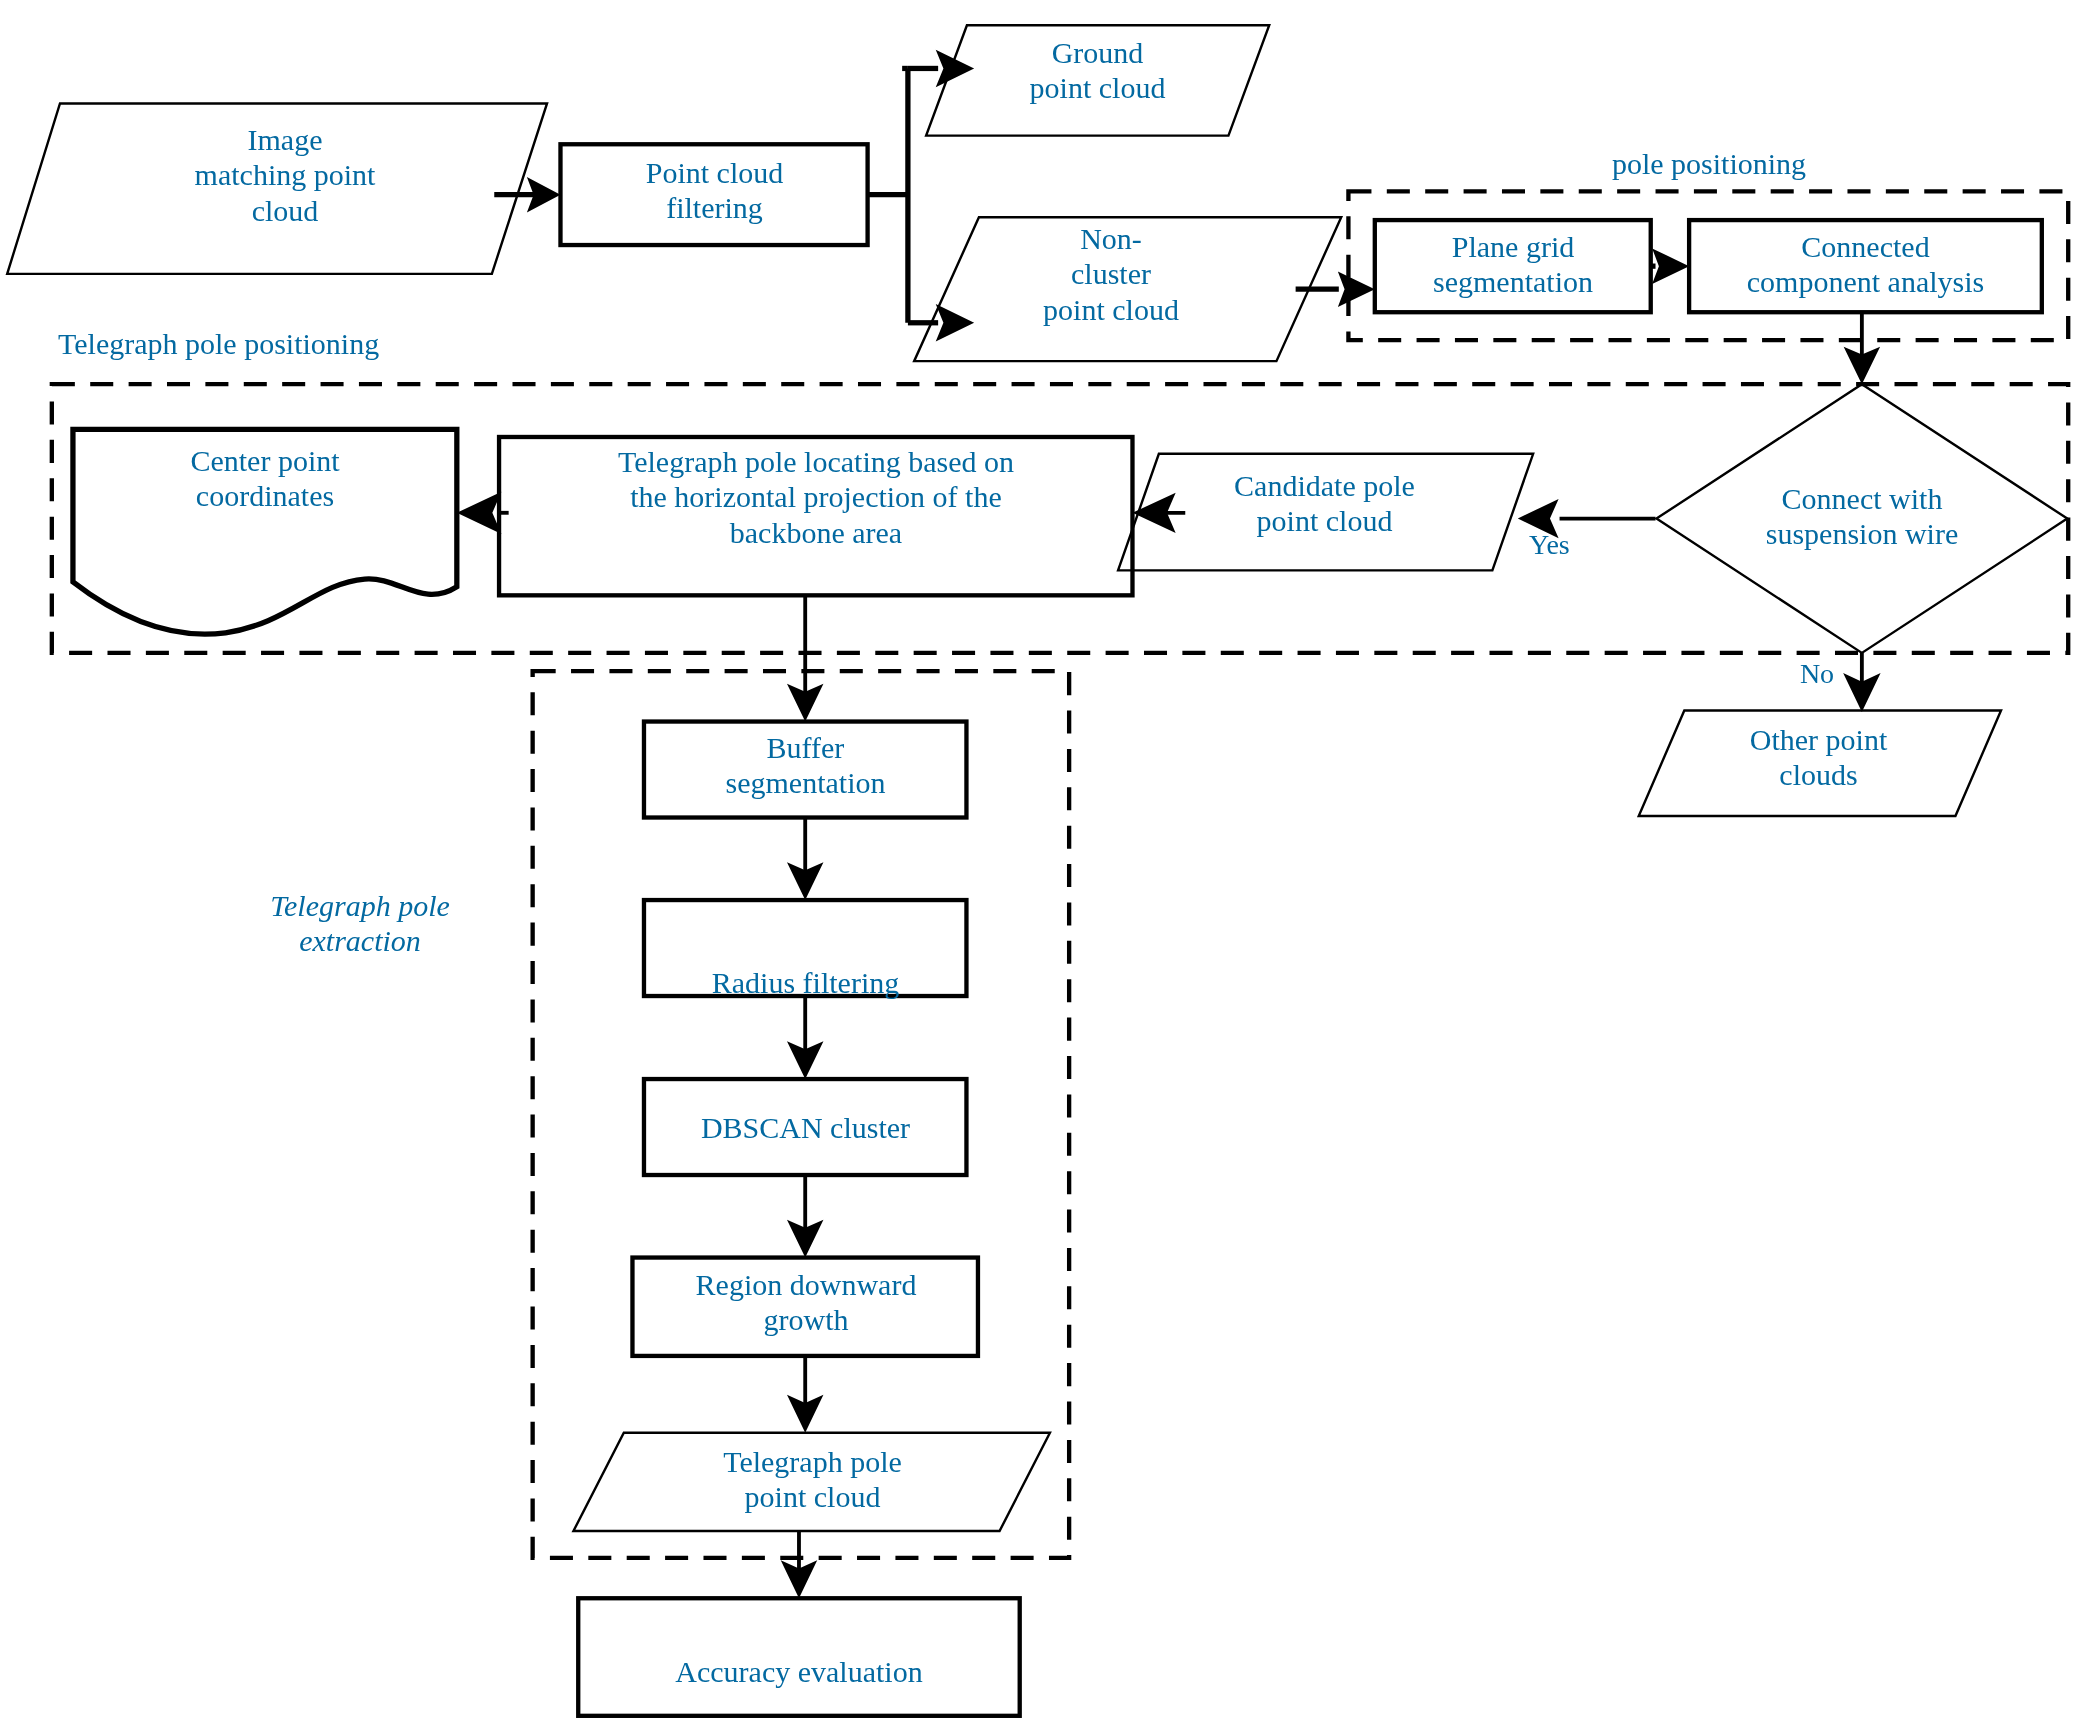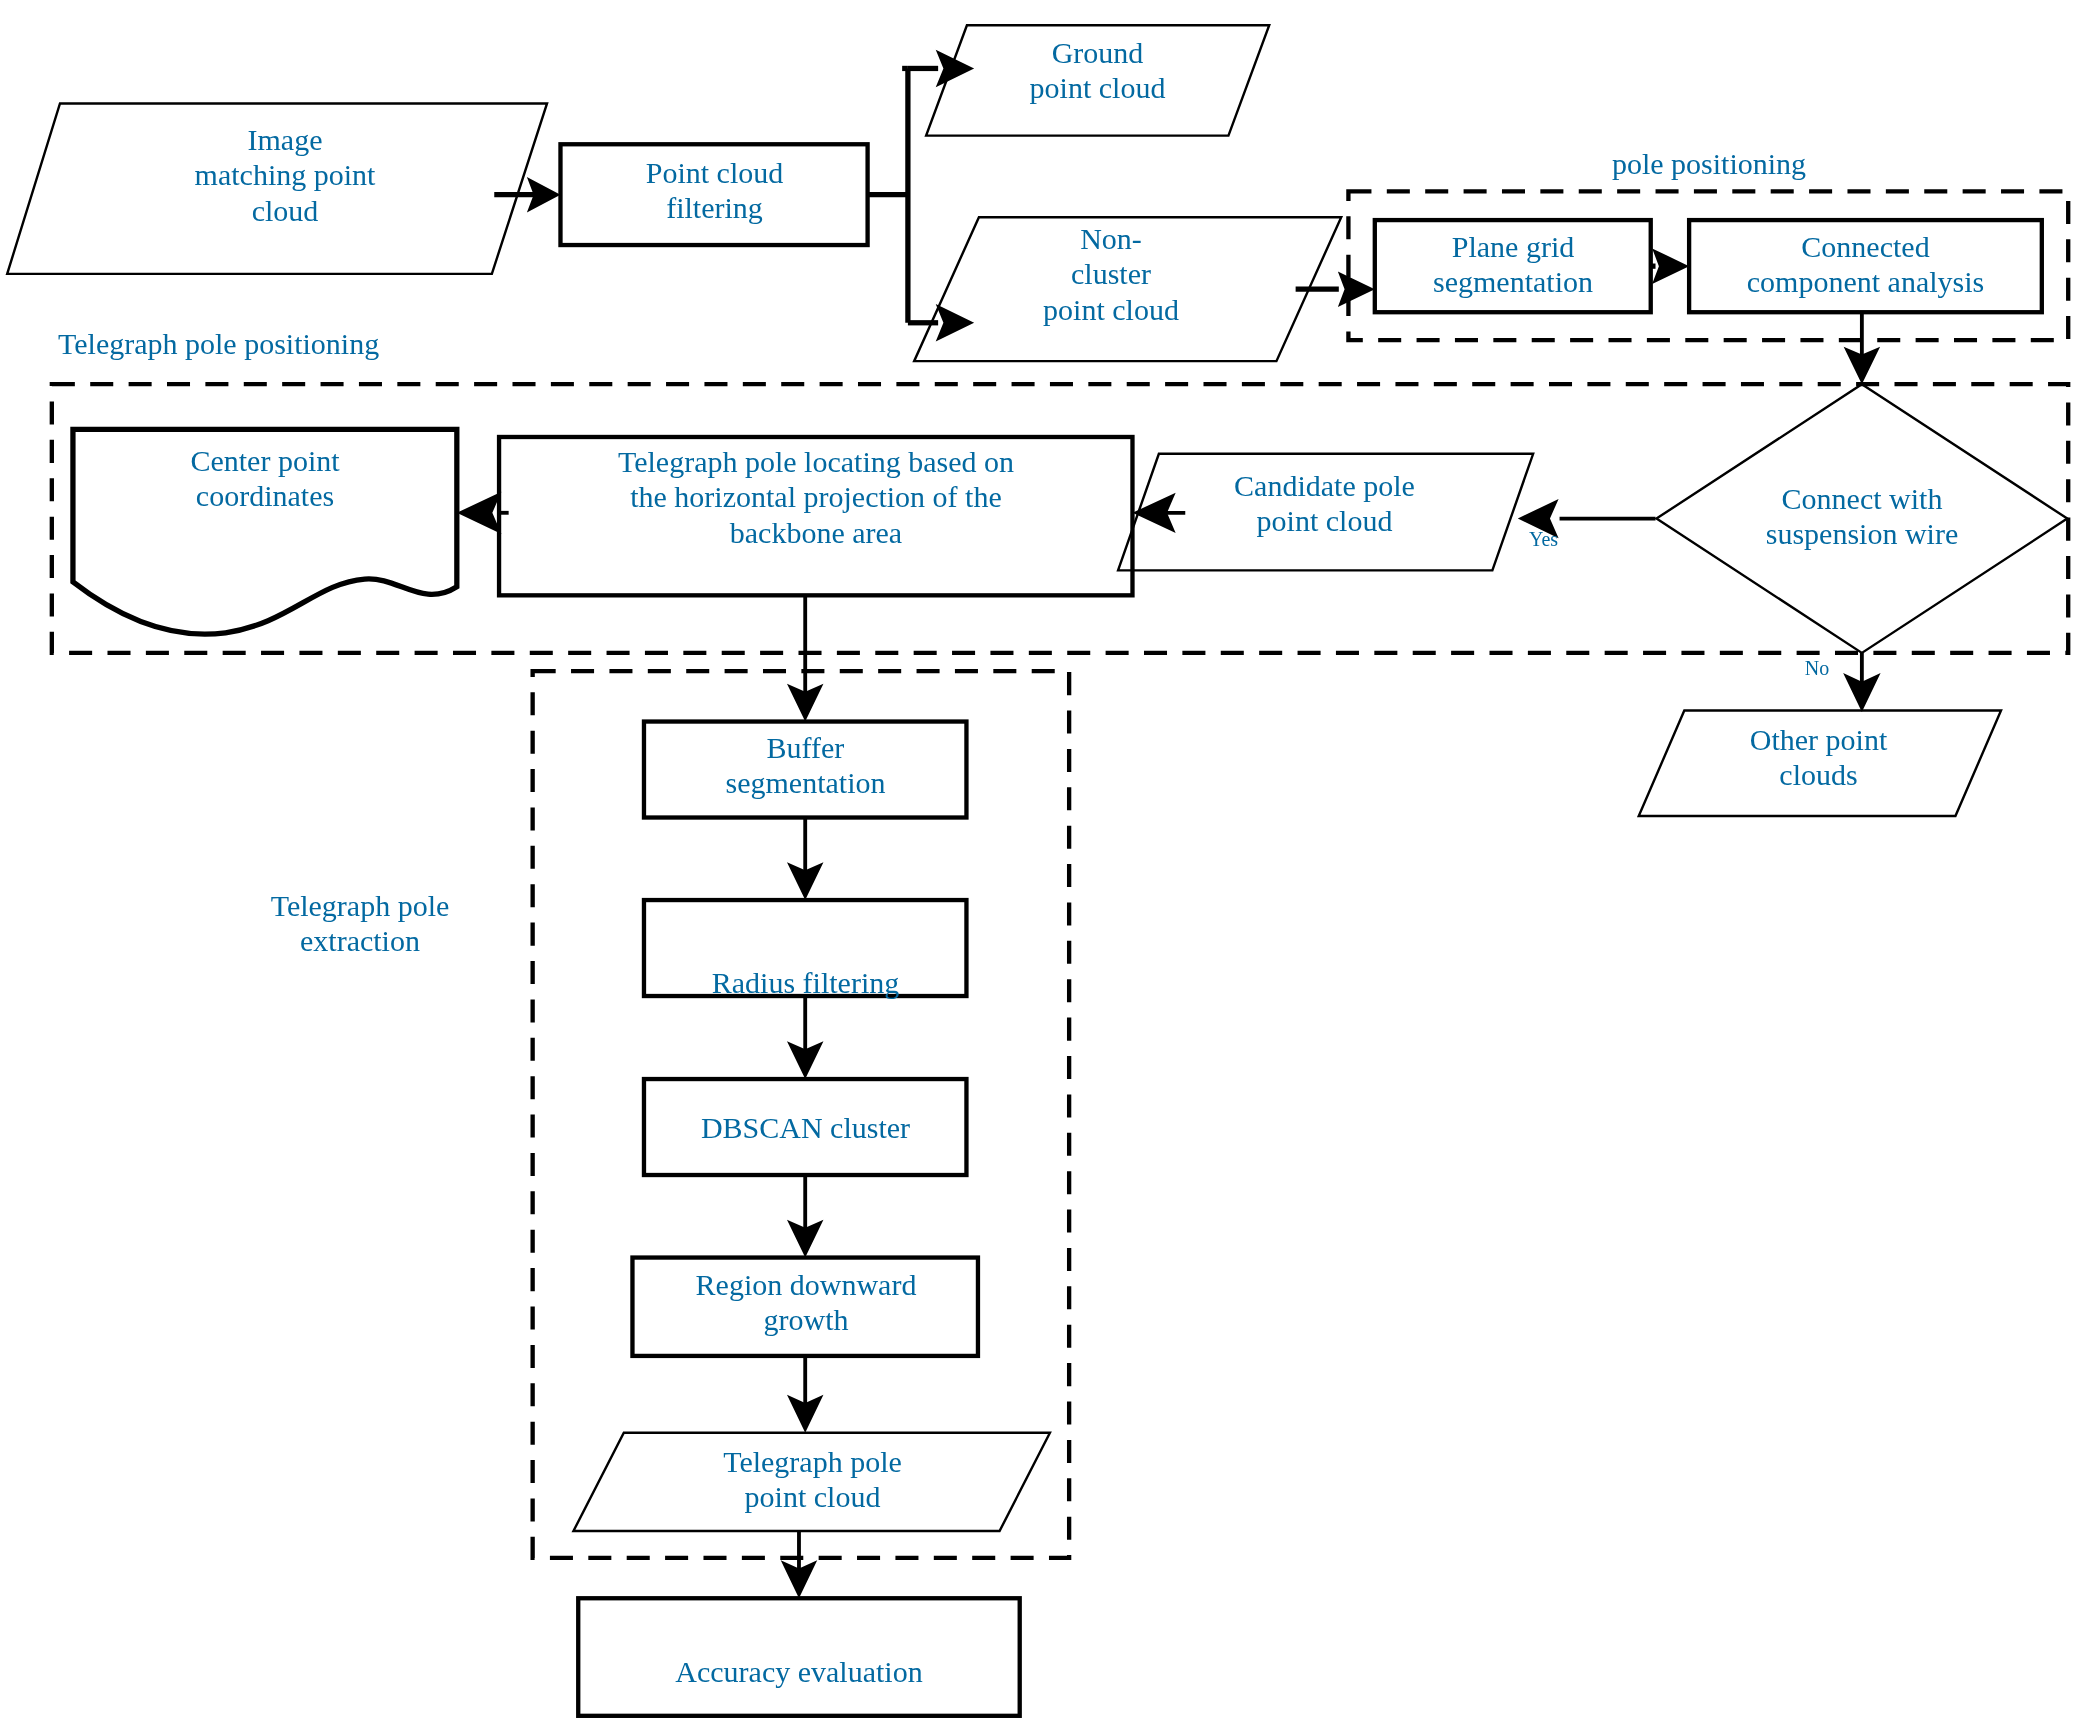--- a/index.html
+++ b/index.html
@@ -51,21 +51,21 @@
     position: absolute;
     color: #0369a1;
     font-family: "Liberation Serif", "DejaVu Serif", serif;
     text-align: center;
     line-height: 1.18;
     white-space: pre-line;
     pointer-events: none;
   }
   .t-shape { font-size: 30px; }
   .t-group { font-size: 30px; }
-  .t-yn    { font-size: 20px; }
+  .t-yn    { font-size: 28px; }
 </style>
 </head>
 <body>
 
 <div id="root">
 
   <svg class="flow" viewBox="0 0 4370 3606" xmlns="http://www.w3.org/2000/svg">
 
     <rect class="dashed-box" x="2810" y="398" width="1500" height="310"></rect>
 
@@ -205,21 +205,21 @@
   <div class="lbl t-shape" style="left:1689px; top:481px; width:346px;">Connect with
 suspension wire</div>
 
   <div class="lbl t-yn" style="left:1529px; top:528px; width:91px; text-align:left;">Yes</div>
 
   <div class="lbl t-yn" style="left:1776px; top:657px; width:82px; text-align:center;">No</div>
 
   <div class="lbl t-shape" style="left:1641px; top:722px; width:355px;">Other point
 clouds</div>
 
-  <div class="lbl t-group" style="left:216px; top:888px; width:288px;">Telegraph pole extraction</div>
+  <div class="lbl t-group" style="left:216px; top:888px; width:288px;font-style:italic;">Telegraph pole extraction</div>
 
   <div class="lbl t-shape" style="left:644px; top:730px; width:323px;">Buffer
 segmentation</div>
 
   <div class="lbl t-shape" style="left:644px; top:930px; width:323px;margin-top:35px;">Radius filtering</div>
 
   <div class="lbl t-shape" style="left:644px; top:1110px; width:323px;">DBSCAN cluster</div>
 
   <div class="lbl t-shape" style="left:633px; top:1267px; width:346px;">Region downward
 growth</div>

